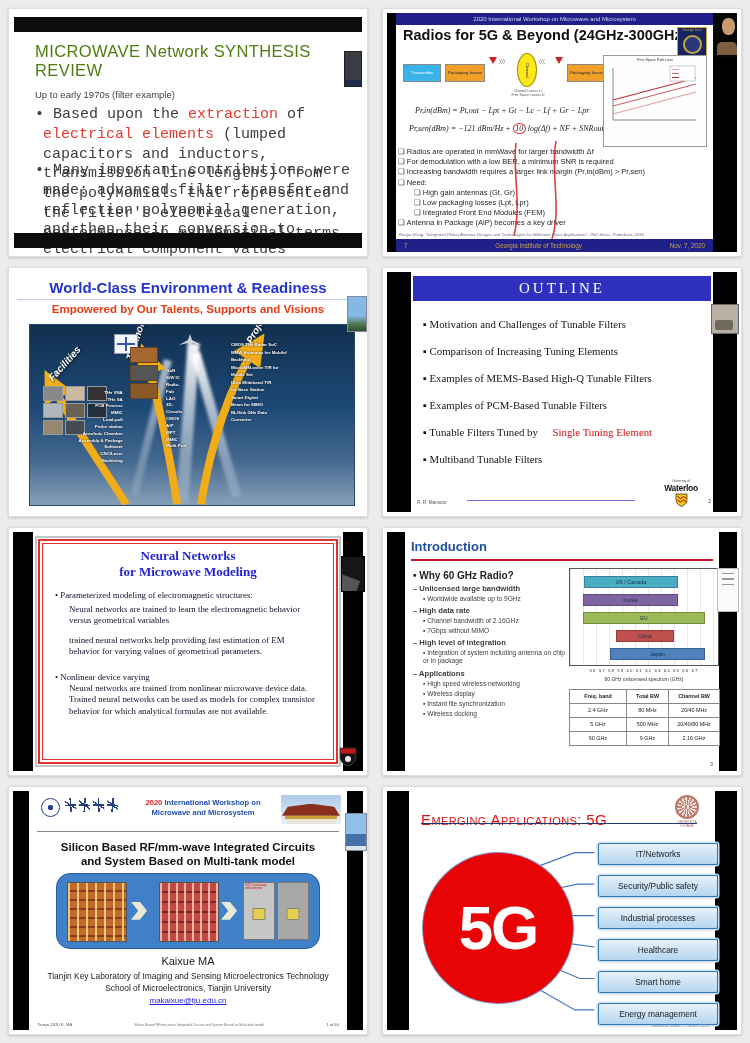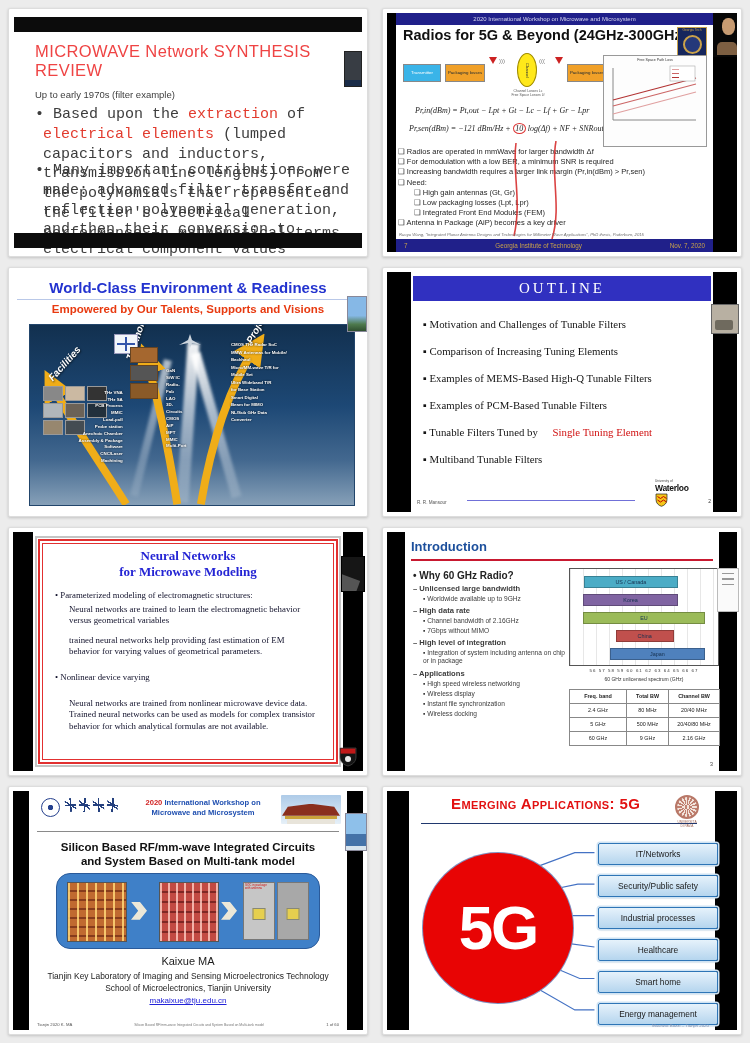--- a/index.html
+++ b/index.html
@@ -7,21 +7,21 @@
         padding:8px;display:grid;grid-template-columns:1fr 1fr;grid-template-rows:repeat(4,1fr);
         column-gap:14px;row-gap:10px;font-family:"Liberation Sans",sans-serif;}
   .card{position:relative;background:#fff;border:1px solid #ddd;border-radius:2px;
         box-shadow:0 1px 3px rgba(0,0,0,.18);overflow:hidden;}
   .pre{white-space:pre-line;}
   .cam{position:absolute;z-index:9;}
 
   
   .s1 .bar{position:absolute;left:5px;right:5px;height:15px;background:#0c0c0c;}
   .s1 .bar.top{top:8px;} .s1 .bar.bottom{bottom:8px;}
-  .s1-title{position:absolute;left:26px;top:33px;font-size:16.5px;color:#ef4444;letter-spacing:.4px;}
+  .s1-title{position:absolute;left:26px;top:33px;font-size:16.5px;color:#4d7c0f;letter-spacing:.4px;}
   .cam-s1{right:5px;top:42px;width:16px;height:34px;background:#383d44;border:1px solid #222;}
   .cam-s1 .strip{position:absolute;bottom:0;left:0;right:0;height:6px;background:#1a2c48;}
   .s1-intro{position:absolute;left:26px;top:80px;font-size:9.5px;color:#3d3d3d;}
   .s1 .li{position:absolute;left:26px;width:308px;font-size:15px;line-height:1.32;color:#3d3d3d;
           padding-left:8px;text-indent:-8px;font-family:Liberation Mono, monospace;}
   .s1 .red{color:#e23b2e;}
 
   
   .s2 .pillar{position:absolute;top:4px;bottom:4px;background:#000;}
   .s2 .pillar.l{left:4px;width:9px;} .s2 .pillar.r{right:4px;width:24px;}
@@ -81,21 +81,21 @@
 
   
   .s4 .pillar{position:absolute;top:4px;bottom:4px;width:24px;background:#000;}
   .s4 .pillar.l{left:4px;} .s4 .pillar.r{right:4px;}
   .s4-banner{position:absolute;left:30px;right:30px;top:8px;height:25px;background:#3030c0;color:#fff;
              font-family:"Liberation Serif",serif;font-size:15px;letter-spacing:3px;text-align:center;line-height:25px;}
   .s4 .it{position:absolute;left:40px;width:278px;font-family:"Liberation Serif",serif;font-size:10.8px;color:#141414;}
   .s4 .red{color:#d01010;margin-left:12px;}
   .s4-name{position:absolute;left:34px;bottom:11px;font-size:4.6px;color:#555;}
   .s4-line{position:absolute;left:84px;right:106px;bottom:15px;height:1px;background:#7070d8;}
-  .s4-wat{position:absolute;right:34px;bottom:5px;width:52px;text-align:left;}
+  .s4-wat{position:absolute;right:34px;bottom:5px;width:52px;text-align:center;}
   .s4-wat .u{font-size:3.2px;color:#444;} .s4-wat .w{font-size:8.5px;font-weight:bold;color:#111;letter-spacing:-.3px;}
   .s4-page{position:absolute;right:30px;bottom:12px;font-size:5px;color:#333;}
   .cam-s4{right:2px;top:36px;width:26px;height:28px;background:#b8b0a2;border:1px solid #666;}
   .cam-s4 .blob{position:absolute;left:3px;bottom:3px;width:18px;height:10px;background:#6f6a5e;border-radius:2px;}
 
   
   .s5 .pillar{position:absolute;top:4px;bottom:4px;width:20px;background:#000;}
   .s5 .pillar.l{left:4px;} .s5 .pillar.r{right:4px;}
   .s5-f1{position:absolute;left:26px;right:26px;top:8px;bottom:8px;border:2px solid #c4c4c4;}
   .s5-f2{position:absolute;inset:1px;border:2px solid #e23030;}
@@ -179,22 +179,22 @@
   .s7-foot{position:absolute;left:28px;right:28px;bottom:7px;display:flex;justify-content:space-between;
            align-items:baseline;color:#555;}
   .s7-foot .fl{font-size:4.2px;} .s7-foot .fc{font-size:3.4px;color:#777;max-width:200px;white-space:nowrap;
            overflow:hidden;} .s7-foot .fr{font-size:4.2px;}
   .cam-s7{right:0;top:26px;width:20px;height:36px;border:1px solid #889;
           background:linear-gradient(180deg,#8ec0ea 0 55%,#4472a8 55% 88%,#d8e4ee 88%);}
 
   
   .s8 .pillar{position:absolute;top:4px;bottom:4px;width:22px;background:#000;}
   .s8 .pillar.l{left:4px;} .s8 .pillar.r{right:4px;}
-  .s8-title{position:absolute;left:38px;top:8px;font-size:15px;font-weight:bold;color:#e21010;
-            font-variant:small-caps;letter-spacing:.4px;margin-left:30px;}
+  .s8-title{position:absolute;left:38px;top:24px;font-size:15px;font-weight:normal;color:#e21010;
+            font-variant:small-caps;letter-spacing:.4px;}
   .s8-rule{position:absolute;left:38px;right:44px;top:36px;height:1.6px;background:#20386e;}
   .s8-logo{position:absolute;right:32px;top:8px;width:44px;text-align:center;}
   .s8-logo .c{width:20px;height:20px;margin:0 auto;border:2px solid #b87868;border-radius:50%;
      background:repeating-conic-gradient(#c08070 0 12deg,#f2e4dc 12deg 24deg);}
   .s8-logo .t{font-size:3.2px;color:#a06858;line-height:1.3;margin-top:1px;}
   .s8-circle{position:absolute;left:40px;top:66px;width:150px;height:150px;border-radius:50%;background:#e80404;
              display:flex;align-items:center;justify-content:center;box-shadow:0 0 0 1px #8090c0;}
   .s8-circle span{color:#fff;font-size:62px;font-weight:bold;letter-spacing:-2px;}
   .s8-links{position:absolute;inset:0;width:100%;height:100%;pointer-events:none;}
   .s8-box{position:absolute;left:215px;width:118px;height:20px;border:1.5px solid #2e75b6;border-radius:2px;
@@ -400,21 +400,21 @@
       <div class="s5-f2">
         <div class="s5-f3">
           <div class="s5-t">
             <div>Neural Networks</div>
             <div>for Microwave Modeling</div>
           </div>
           <div class="b">• Parameterized modeling of electromagnetic structures:</div>
           <div class="p">Neural networks are trained to learn the electromagnetic behavior versus geometrical variables</div>
           <div class="p" style="margin-top:8px">trained neural networks help providing fast estimation of EM behavior for varying values of geometrical parameters.</div>
           <div class="b" style="margin-top:14px">• Nonlinear device varying</div>
-          <div class="p" style="margin-top:16px">Neural networks are trained from nonlinear microwave device data.  Trained neural networks can be used as models for complex transistor behavior for which analytical formulas are not available.</div>
+          <div class="p" style="margin-top:1px">Neural networks are trained from nonlinear microwave device data.  Trained neural networks can be used as models for complex transistor behavior for which analytical formulas are not available.</div>
         </div>
       </div>
     </div>
     <svg class="s5-shield" width="18" height="20" viewBox="0 0 18 20">
       <path d="M1,1 h16 v9 c0,5 -4,8 -8,9 C5,18 1,15 1,10 Z" fill="#141414" stroke="#555" stroke-width="0.6"></path>
       <rect x="1.6" y="1.6" width="14.8" height="5" fill="#c01818"></rect>
       <circle cx="9" cy="12" r="3" fill="#e8e8e8"></circle>
     </svg>
     <div class="cam cam-s5">
       <div class="wedge"></div>

